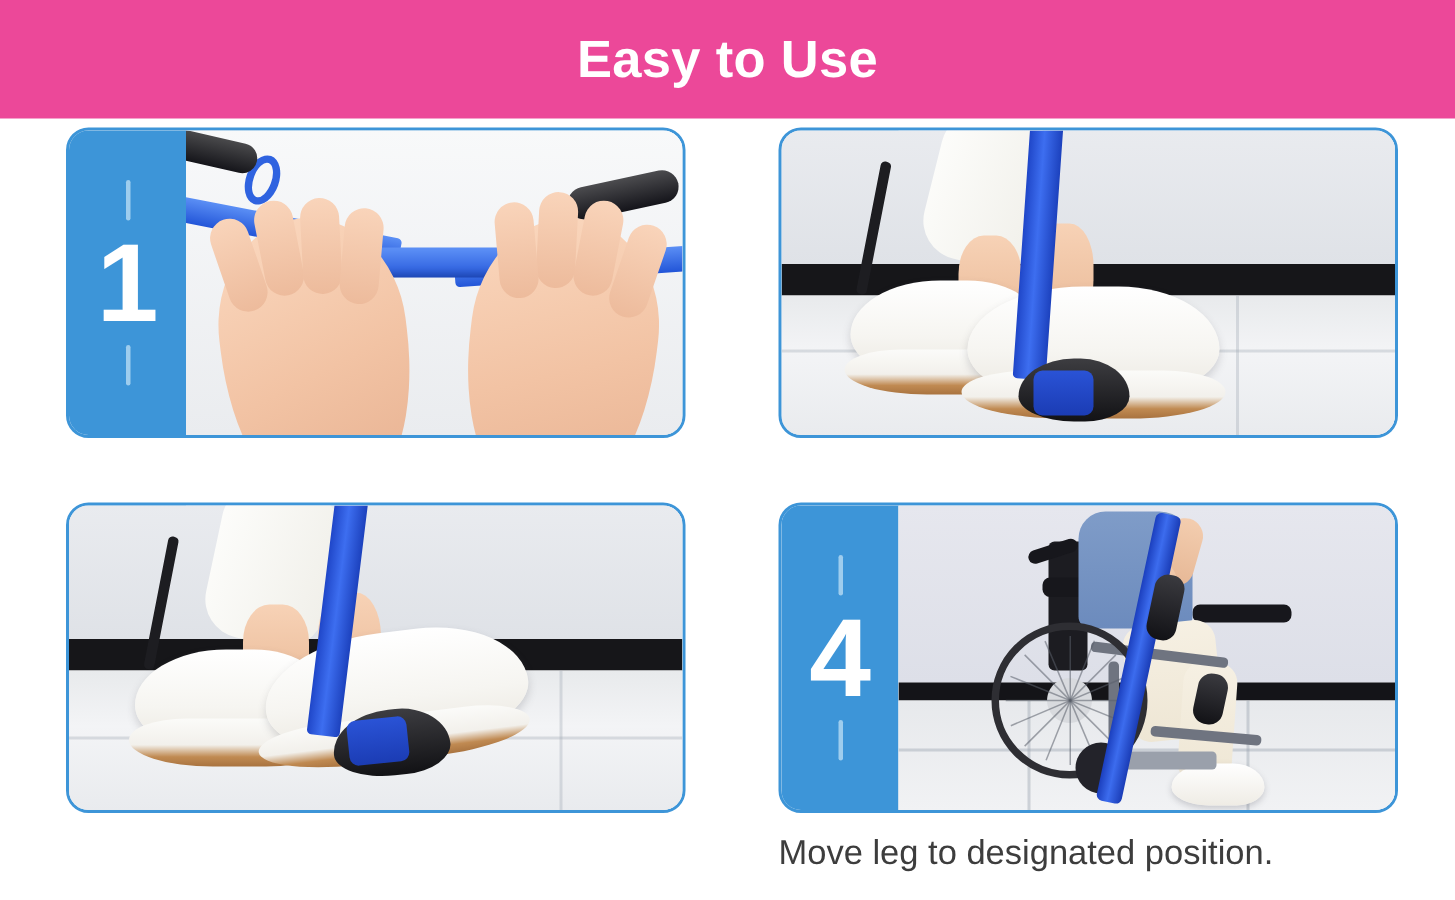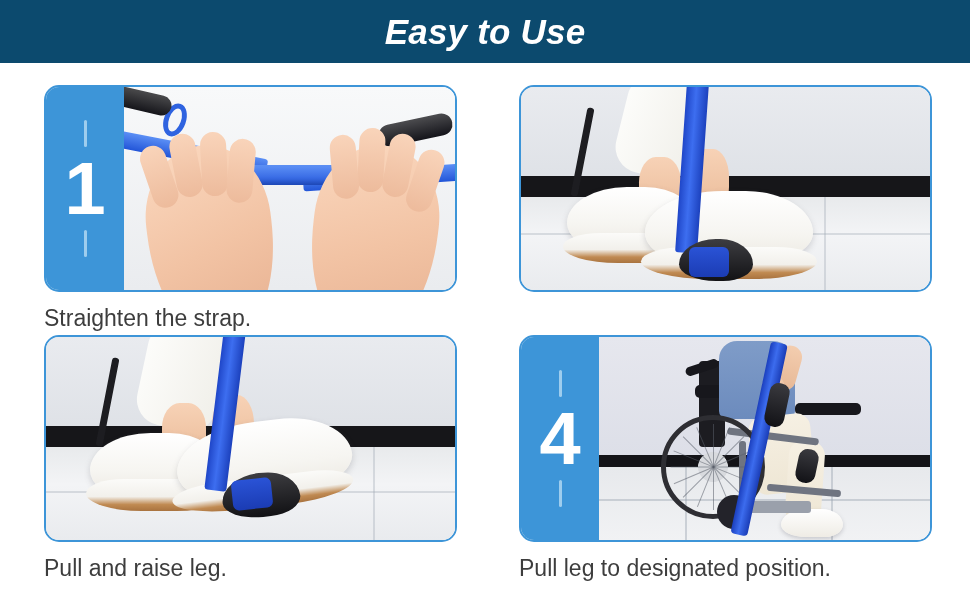--- a/index.html
+++ b/index.html
@@ -5,23 +5,23 @@
   * { box-sizing: border-box; margin: 0; padding: 0; }
   body {
     width: 970px; height: 600px;
     background: #ffffff;
     font-family: "Liberation Sans", sans-serif;
     overflow: hidden;
     position: relative;
   }
   
   .header {
-    width: 970px; height: 63px;
-    background: #0c4a6e;
-    display: flex; align-items: center; justify-content: center; font-style: italic;
+    width: 970px; height: 79px;
+    background: #ec4899;
+    display: flex; align-items: center; justify-content: center;
   }
   .header-title {
     color: #ffffff;
     font-size: 35px;
     font-weight: bold;
     letter-spacing: .2px;
   }
   
   .grid {
     position: absolute;
@@ -241,21 +241,20 @@
           <div class="fing" style="left:88px; top:-2px;  transform:rotate(12deg);"></div>
         </div>
         <div class="handR">
           <div class="fing" style="right:6px;  top:-2px;  transform:rotate(12deg);"></div>
           <div class="fing" style="right:34px; top:-14px; transform:rotate(4deg);"></div>
           <div class="fing" style="right:62px; top:-16px; transform:rotate(-4deg);"></div>
           <div class="fing" style="right:88px; top:-6px;  transform:rotate(-12deg);"></div>
         </div>
       </div>
     </div>
-    <div class="caption">Straighten the strap.</div>
   </div>
 
   <div class="step">
     <div class="card">
       <div class="badge">
         <span class="dash"></span>
         <span class="num">2</span>
         <span class="dash"></span>
       </div>
       <div class="photo shoescene">
@@ -298,21 +297,20 @@
         <div class="ankle" style="left:166px; top:58px; width:42px; height:72px;"></div>
         <div class="shoe" style="left:44px;  top:96px;  width:132px; height:64px;"></div>
         <div class="sole" style="left:40px;  top:142px; width:142px; height:32px;"></div>
         <div class="shoe" style="left:130px; top:84px;  width:176px; height:74px; transform:rotate(-7deg);"></div>
         <div class="sole" style="left:126px; top:140px; width:182px; height:30px; transform:rotate(-7deg);"></div>
         <div class="strapv" style="left:168px; top:-6px; height:160px; transform:rotate(7deg);"></div>
         <div class="blacktoe" style="left:176px; top:136px; width:78px; height:44px; transform:rotate(-6deg);"></div>
         <div class="strapfoot" style="left:186px; top:142px; width:40px; transform:rotate(-6deg);"></div>
       </div>
     </div>
-    <div class="caption">Pull and raise leg.</div>
   </div>
 
   <div class="step">
     <div class="card">
       <div class="badge">
         <span class="dash"></span>
         <span class="num">4</span>
         <span class="dash"></span>
       </div>
       <div class="photo p4">
@@ -352,16 +350,16 @@
               <i style="transform:rotate(157deg);"></i>
           </div>
         </div>
         <div class="smallwheel" style="left:118px; top:158px; width:34px; height:34px;"></div>
 
         <div class="strapdiag" style="left:172px; top:6px; height:196px; transform:rotate(12deg); transform-origin:top center;"></div>
         <div class="grip" style="left:168px; top:46px; transform:rotate(12deg);"></div>
         <div class="grip" style="left:198px; top:112px; height:34px; transform:rotate(12deg);"></div>
       </div>
     </div>
-    <div class="caption">Pull leg to designated position.</div>
+    <div class="caption">Move leg to designated position.</div>
   </div>
 
 </div>
 
 </body></html>

